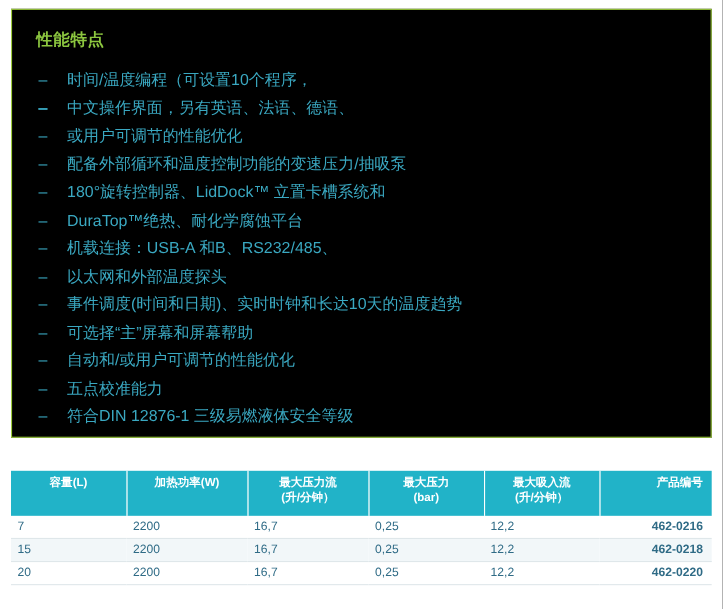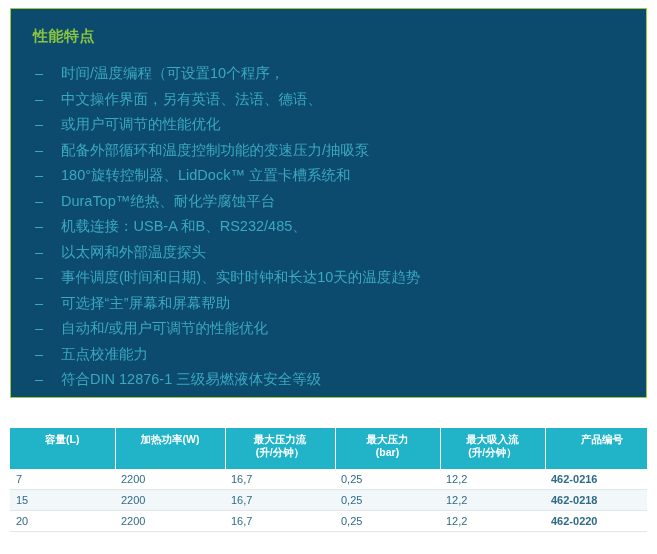--- a/index.html
+++ b/index.html
@@ -16,21 +16,21 @@
 
   
   .features-panel {
     position: absolute;
     left: 10px;
     top: 8px;
     width: 637px;
     height: 390px;
     box-sizing: border-box;
     border: 1px solid #9ccb3b;
-    background: #0c4a6e;
+    background: #000000;
   }
 
   .features-title {
     position: absolute;
     left: 22px;
     top: 18px;
     font-size: 15px;
     font-weight: bold;
     color: #8cc63f;
     letter-spacing: 0.5px;
@@ -84,37 +84,37 @@
     text-align: center;
     vertical-align: top;
     padding: 5px 6px 6px 6px;
     line-height: 12.5px;
     height: 30px;
     border-right: 1px solid #ffffff;
   }
   .spec-table thead th:last-child {
     border-right: none;
     text-align: right;
-    padding-right: 24px;
+    padding-right: 8px;
   }
 
   .spec-table tbody td {
     padding: 3px 6px;
     font-size: 11px;
     line-height: 14px;
     color: #2f6b86;
     border-bottom: 1px solid #dfe7ea;
     background: #ffffff;
     vertical-align: middle;
   }
   .spec-table tbody tr:nth-child(even) td {
     background: #f2f7f9;
   }
   .spec-table tbody td.product-code {
-    text-align: left;
+    text-align: right;
     font-weight: bold;
     color: #2f6b86;
     padding-right: 8px;
   }
 </style>
 </head>
 <body>
 
 <div class="features-panel">
   <div class="features-title">性能特点</div>

